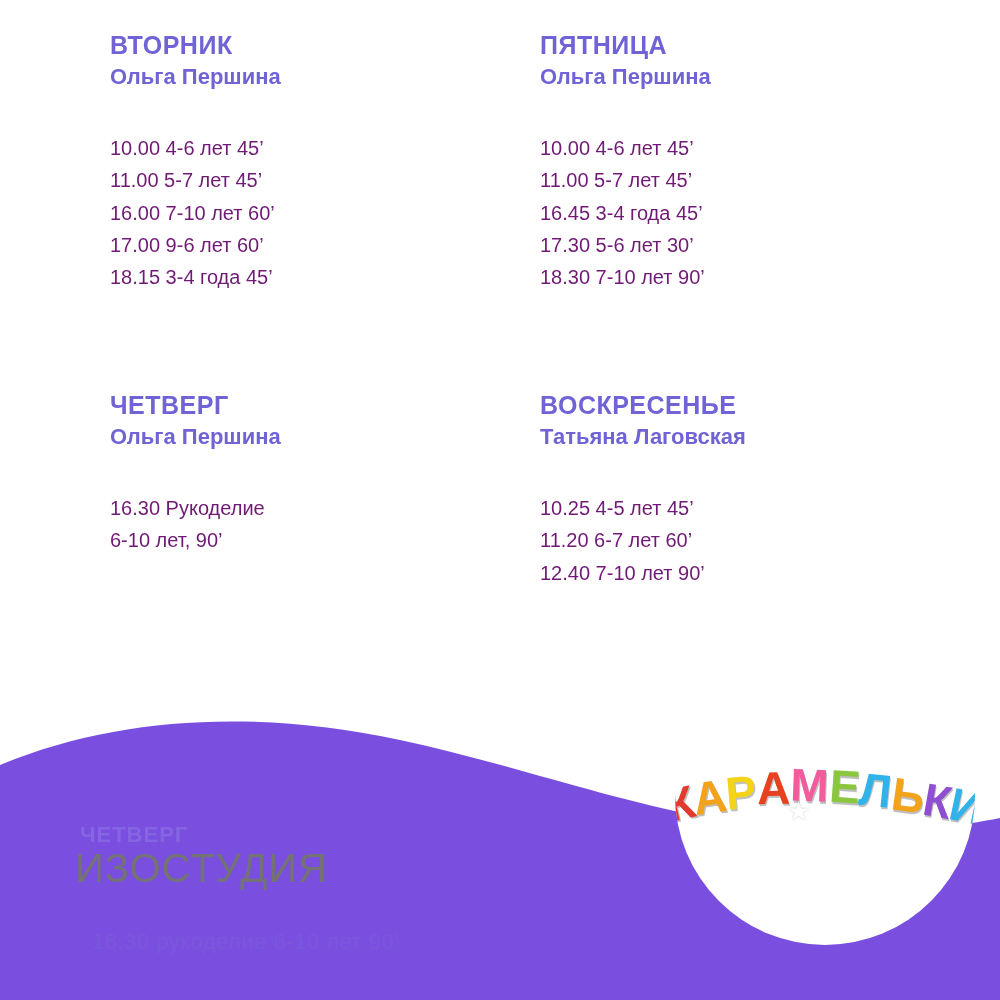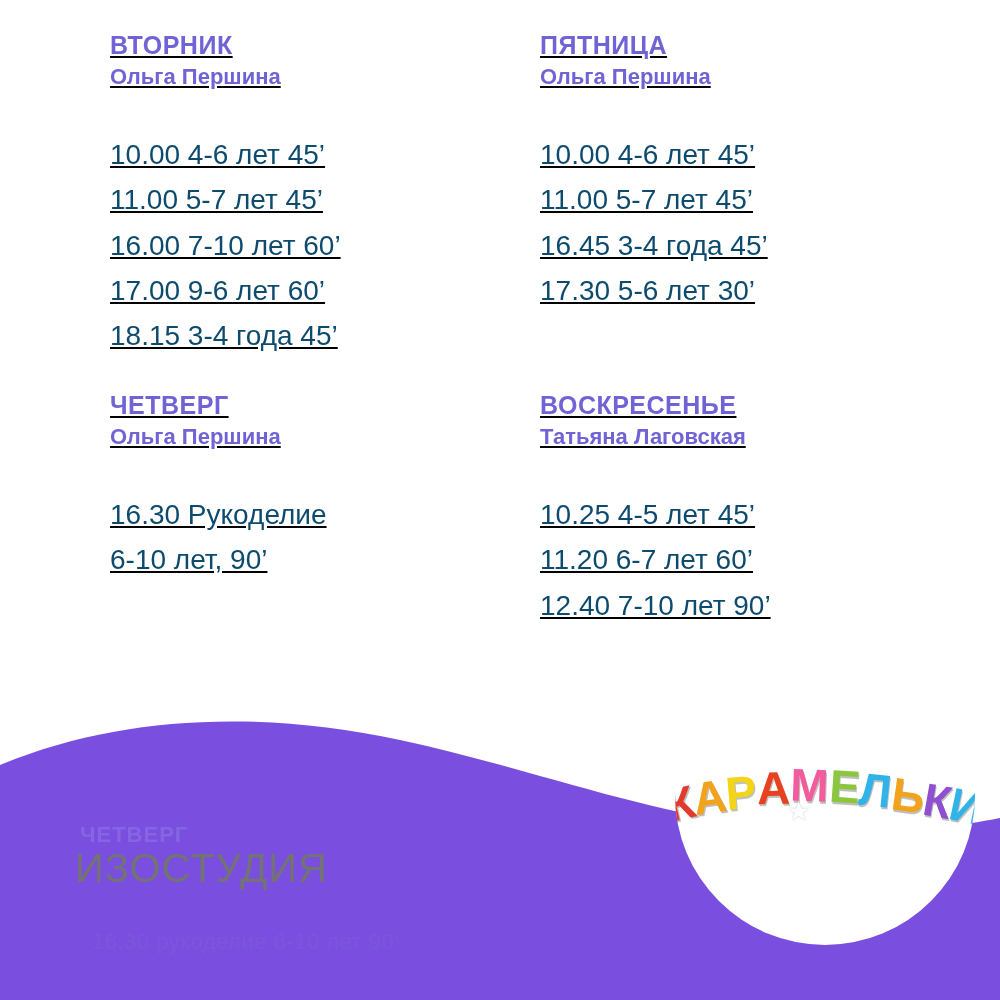--- a/index.html
+++ b/index.html
@@ -29,43 +29,42 @@
     width: 1000px;
     height: 660px;
     display: grid;
     grid-template-columns: 430px 430px;
     grid-template-rows: 360px 300px;
     padding: 30px 0 0 110px;
     box-sizing: border-box;
   }
   .day-block {
     position: relative;
-    text-decoration: underline;
   }
   .day-name {
     font-size: 25px;
     font-weight: bold;
     color: #6f63d6;
     letter-spacing: 0.5px;
     line-height: 1.25;
     margin: 0 0 2px 0;
   }
   .teacher {
     font-size: 22px;
     font-weight: bold;
     color: #6f63d6;
     line-height: 1.3;
     margin: 0;
   }
   .lessons {
     margin-top: 40px;
   }
   .lesson {
-    font-size: 28px;
-    color: #0c4a6e;
+    font-size: 20px;
+    color: #701a75;
     line-height: 1.62;
     white-space: pre;
   }
 
   
   .wave-wrap {
     position: absolute;
     left: 0;
     bottom: 0;
     width: 1000px;
@@ -171,20 +170,21 @@
     </div>
 
     <div class="day-block">
       <div class="day-name">ПЯТНИЦА</div>
       <div class="teacher">Ольга Першина</div>
       <div class="lessons">
         <div class="lesson">10.00 4-6 лет 45’</div>
         <div class="lesson">11.00 5-7 лет 45’</div>
         <div class="lesson">16.45 3-4 года 45’</div>
         <div class="lesson">17.30 5-6 лет 30’</div>
+        <div class="lesson">18.30 7-10 лет 90’</div>
       </div>
     </div>
 
     <div class="day-block">
       <div class="day-name">ЧЕТВЕРГ</div>
       <div class="teacher">Ольга Першина</div>
       <div class="lessons">
         <div class="lesson">16.30 Рукоделие</div>
         <div class="lesson">6-10 лет, 90’</div>
       </div>

